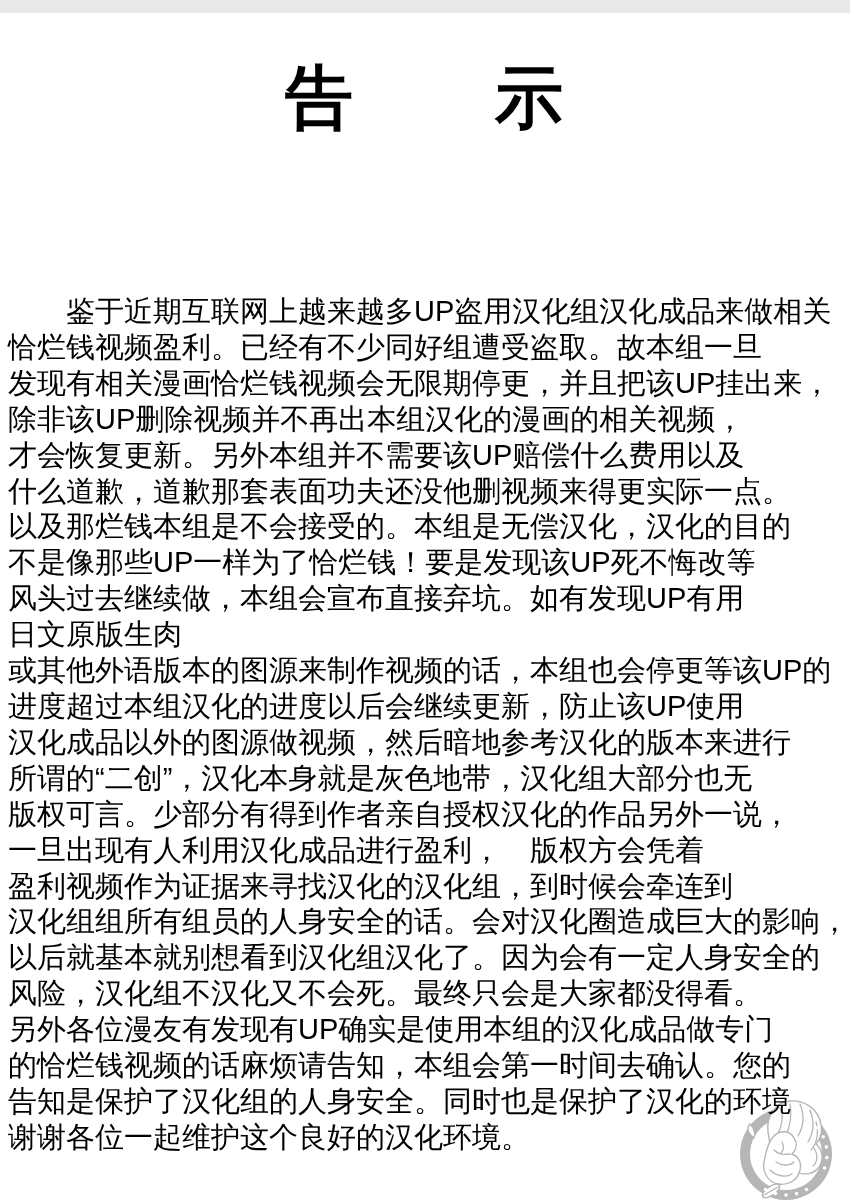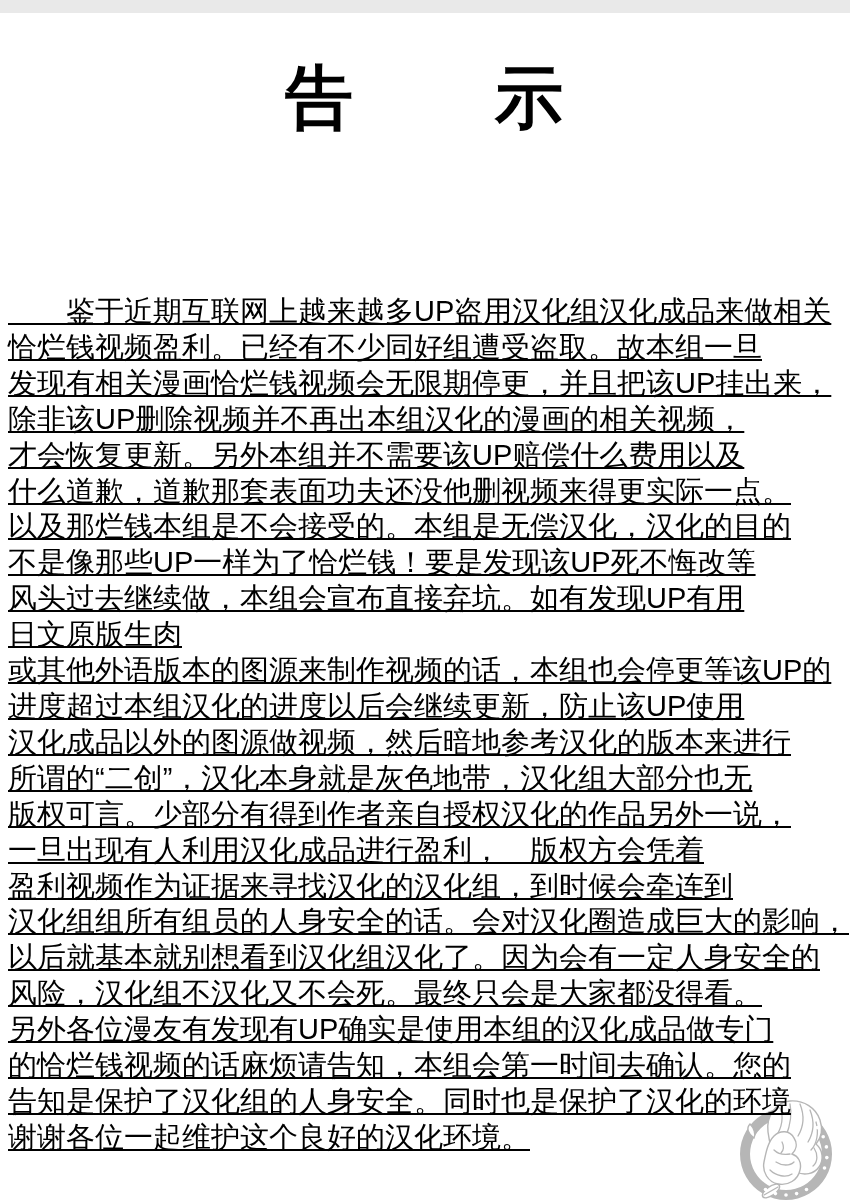--- a/index.html
+++ b/index.html
@@ -37,21 +37,20 @@
     top: 281px;
     left: 8px;
     width: 842px;
     font-size: 29px;
     line-height: 35.9px;
     font-weight: 400;
     color: var(--text);
     white-space: pre;      
     letter-spacing: 0;
     z-index: 1;
-    text-decoration: underline;
   }
   .watermark {
     position: absolute;
     left: 724px;
     top: 1079px;
     width: 124px;
     height: 124px;
     z-index: 0;
   }
   .wm-band { fill: var(--watermark); }

